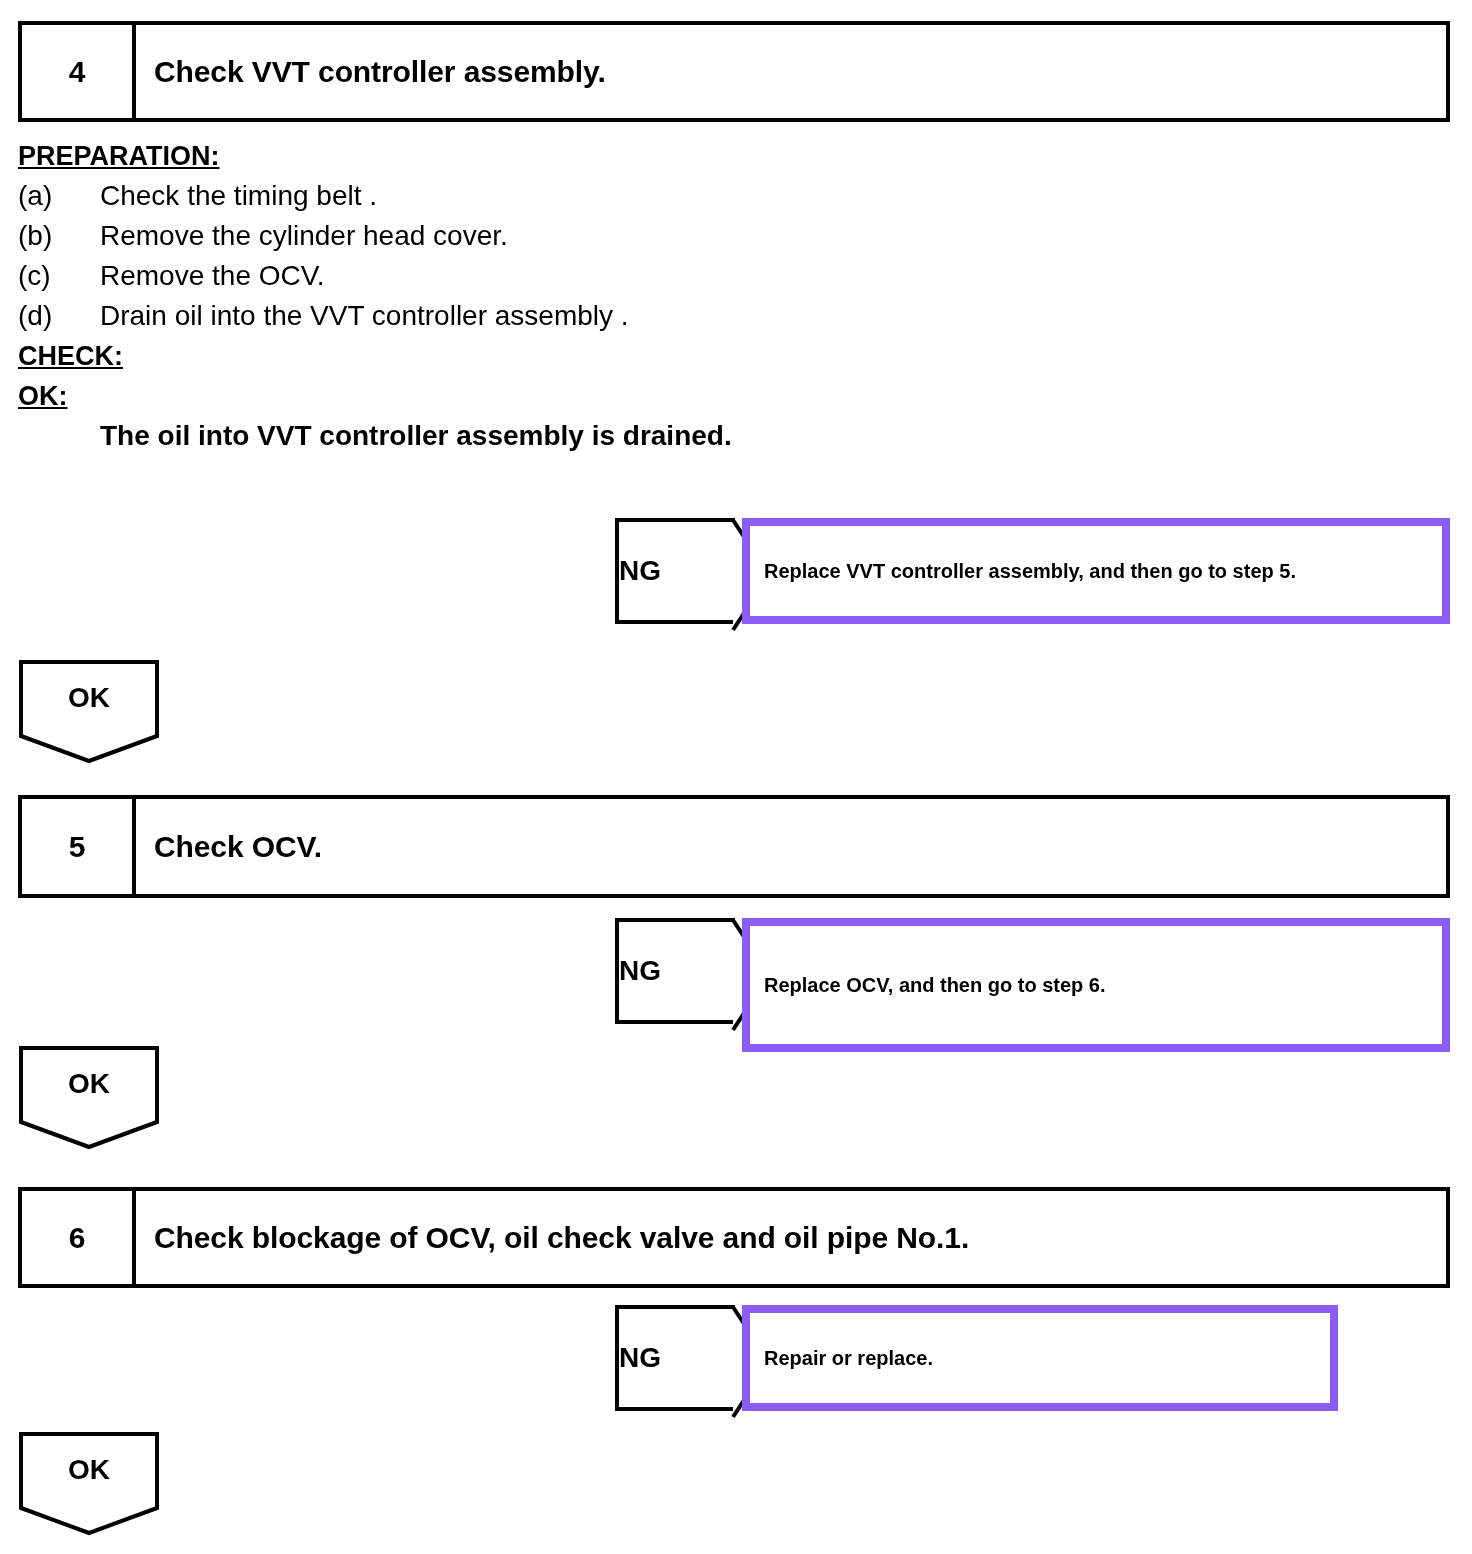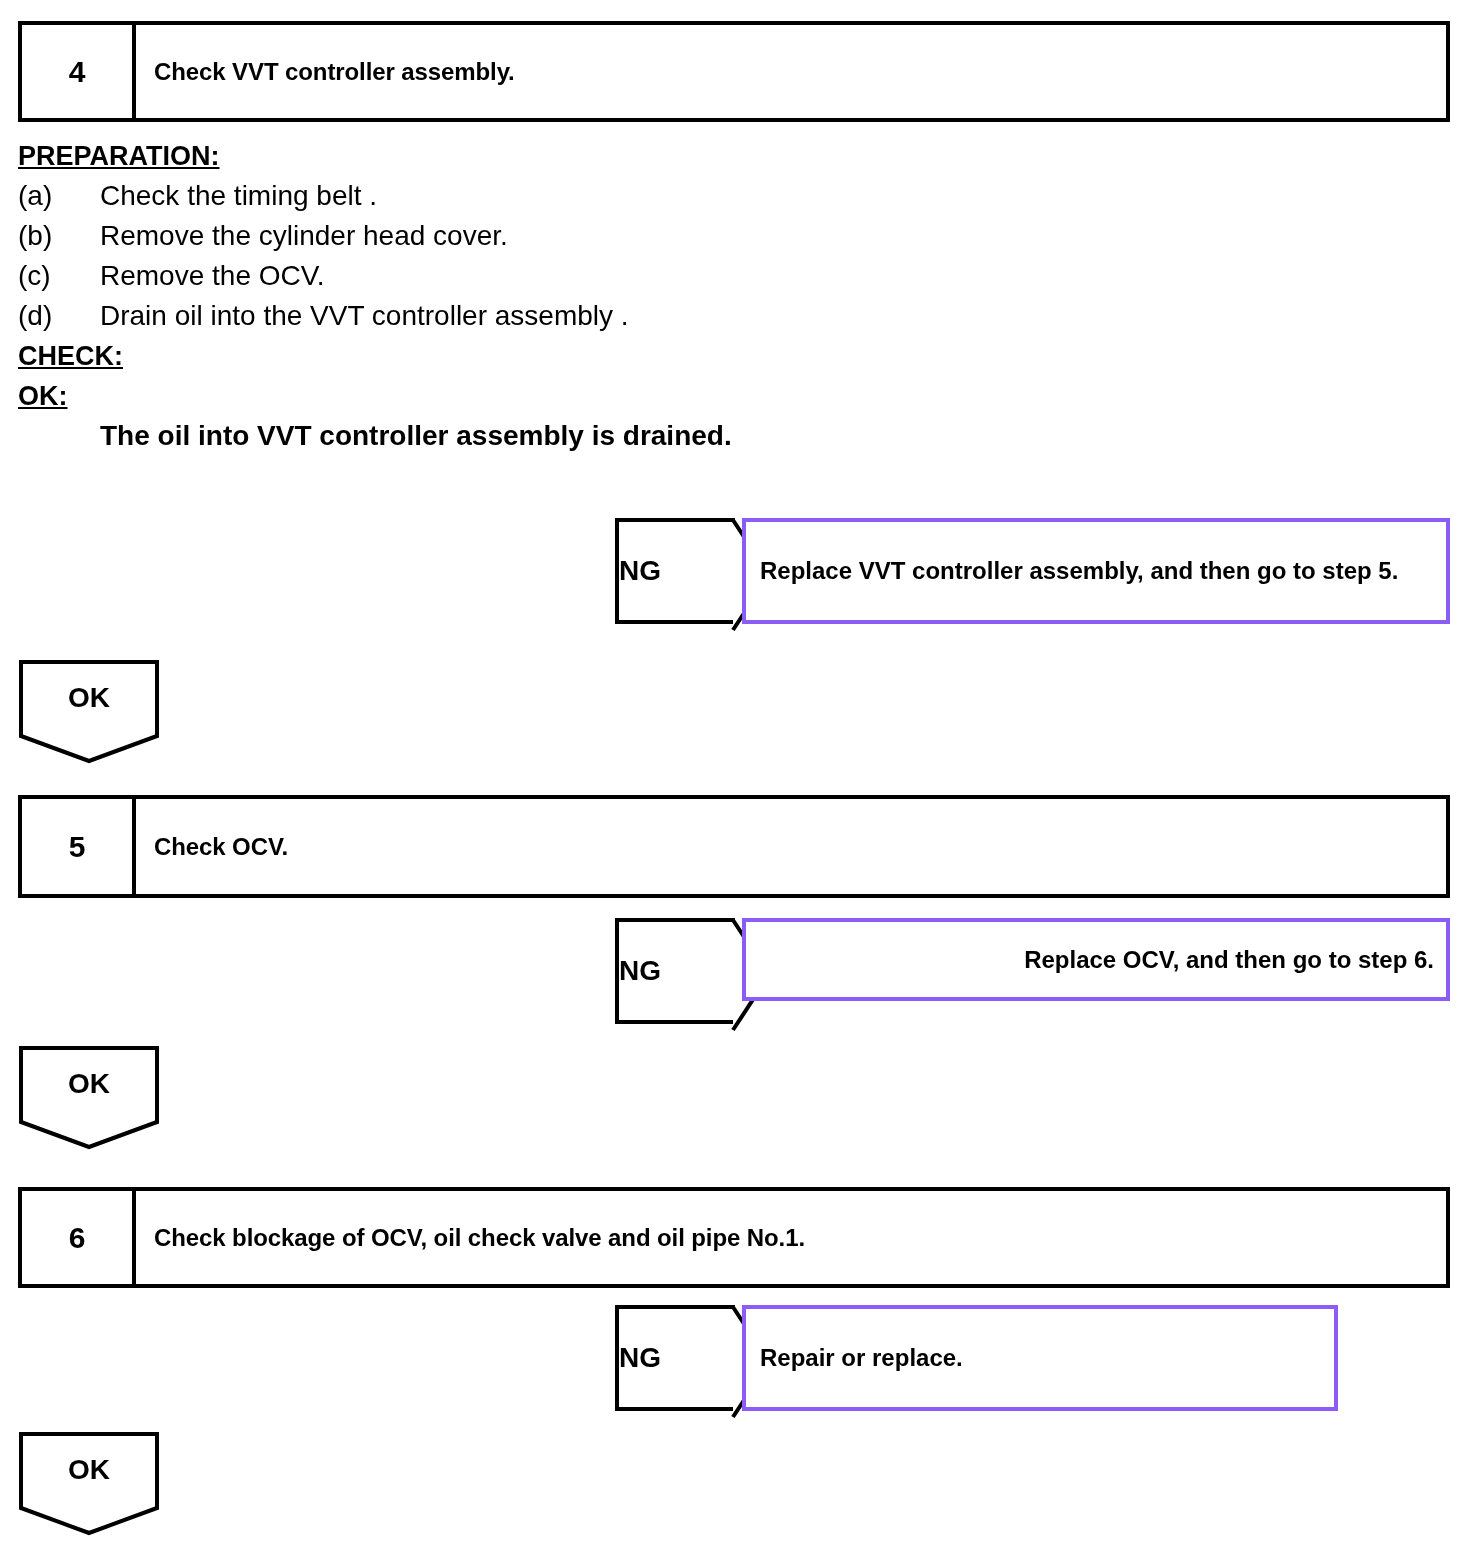--- a/index.html
+++ b/index.html
@@ -37,21 +37,21 @@
     align-items: center;
     justify-content: center;
     font-size: 30px;
     font-weight: bold;
   }
   .step-title {
     flex: 1 1 auto;
     display: flex;
     align-items: center;
     padding-left: 18px;
-    font-size: 24px;
+    font-size: 30px;
     font-weight: bold;
     letter-spacing: -0.1px;
   }
 
   
   .textblock {
     position: absolute;
     left: 18px;
     top: 136px;
     width: 1400px;
@@ -110,27 +110,27 @@
     bottom: -4px;
     width: 38px;
     overflow: visible;
   }
   .ng-point svg { display: block; }
 
   
   .result-box {
     position: absolute;
     box-sizing: border-box;
-    border: 4px solid #8b5cf6;
+    border: 8px solid #8b5cf6;
     background: #fff;
     display: flex;
     align-items: center;
     padding-left: 14px;
     padding-right: 12px;
-    font-size: 24px;
+    font-size: 20px;
     font-weight: bold;
     line-height: 34px;
   }
 
   
   .ok-arrow {
     position: absolute;
     width: 124px;
   }
   .ok-arrow svg {
@@ -210,21 +210,21 @@
   </div>
 
   <div class="ng-block" style="left:615px; top:918px; height:106px;">
     <span>NG</span>
     <span class="ng-point">
       <svg width="42" height="114" viewBox="0 0 42 114">
         <polyline points="2,2 38,57 2,112" fill="#ffffff" stroke="#000000" stroke-width="4"></polyline>
       </svg>
     </span>
   </div>
-  <div class="result-box" style="left:742px; top:918px; width:708px; height:83px;justify-content:flex-end;">
+  <div class="result-box" style="left:742px; top:918px; width:708px; height:134px;">
     <span>Replace OCV, and then go to step 6.</span>
   </div>
 
   <div class="ok-arrow" style="left:19px; top:1046px; height:104px;">
     <svg width="140" height="104" viewBox="0 0 140 104">
       <polygon points="2,2 138,2 138,76 70,101 2,76" fill="#ffffff" stroke="#000000" stroke-width="4"></polygon>
     </svg>
     <span class="ok-label">OK</span>
   </div>
 

